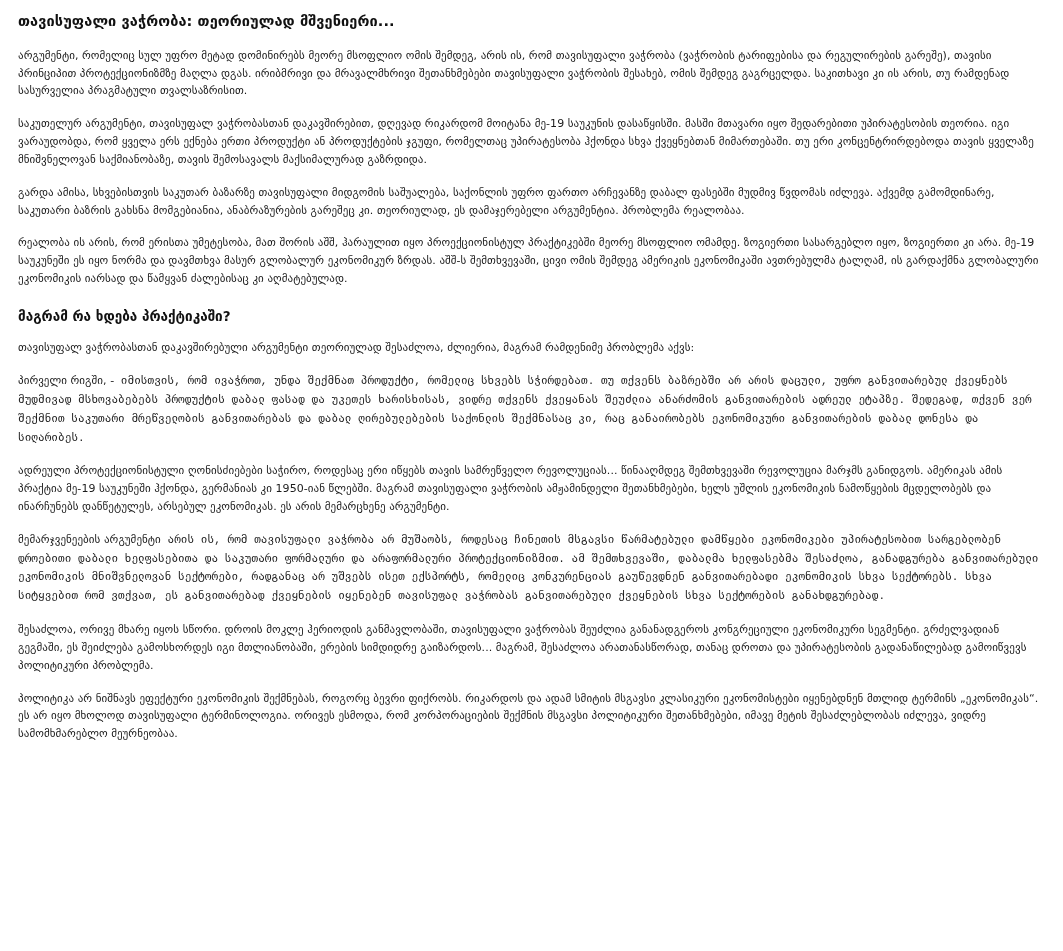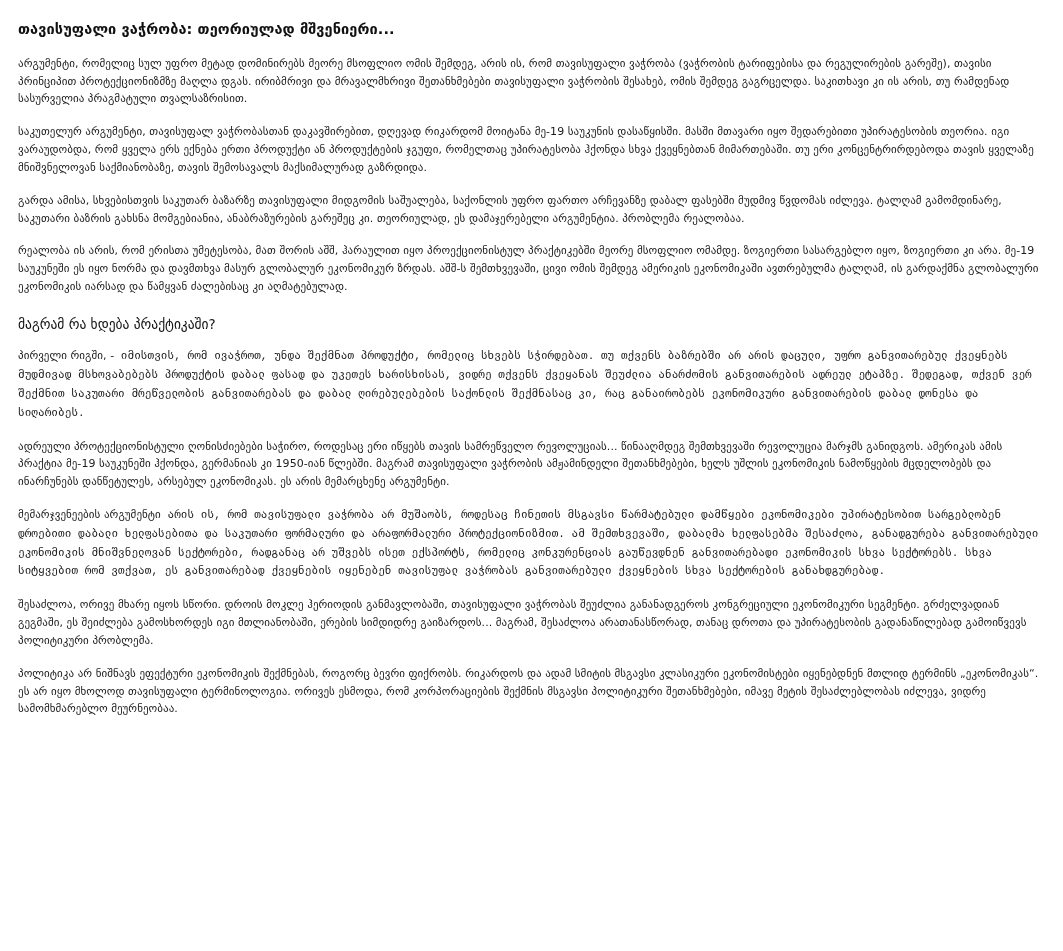--- a/index.html
+++ b/index.html
@@ -10,33 +10,32 @@
   body {
     width: 1063px;
     min-height: 951px;
     font-family: "DejaVu Sans", "Liberation Sans", sans-serif;
     color: #1a1a1a;
   }
   .page {
     width: 1063px;
     box-sizing: border-box;
     padding: 10px 18px 14px 18px;
-    margin-top: 8px;
   }
   h1.doc-title {
     font-size: 14.5px;
     font-weight: bold;
     color: #111111;
     margin: 2px 0 16px 0;
     line-height: 1.3;
     letter-spacing: 0.1px;
   }
   h2.section-heading {
     font-size: 13.5px;
-    font-weight: normal;
+    font-weight: bold;
     color: #111111;
     margin: 20px 0 14px 0;
     line-height: 1.3;
   }
   p.para {
     font-size: 11px;
     line-height: 1.62;
     margin: 0 0 15px 0;
     text-align: left;
     color: #1a1a1a;
@@ -55,25 +54,26 @@
 </style>
 </head>
 <body>
 
 <div class="page">
 
   <h1 class="doc-title">თავისუფალი ვაჭრობა: თეორიულად მშვენიერი...</h1>
 
   <p class="para">არგუმენტი, რომელიც სულ უფრო მეტად დომინირებს მეორე მსოფლიო ომის შემდეგ, არის ის, რომ თავისუფალი ვაჭრობა (ვაჭრობის ტარიფებისა და რეგულირების გარეშე), თავისი პრინციპით პროტექციონიზმზე მაღლა დგას. ირიბმრივი და მრავალმხრივი შეთანხმებები თავისუფალი ვაჭრობის შესახებ, ომის შემდეგ გაგრცელდა. საკითხავი კი ის არის, თუ რამდენად სასურველია პრაგმატული თვალსაზრისით.</p>
   <p class="para">საკუთელურ არგუმენტი, თავისუფალ ვაჭრობასთან დაკავშირებით, დღევად რიკარდომ მოიტანა მე-19 საუკუნის დასაწყისში. მასში მთავარი იყო შედარებითი უპირატესობის თეორია. იგი ვარაუდობდა, რომ ყველა ერს ექნება ერთი პროდუქტი ან პროდუქტების ჯგუფი, რომელთაც უპირატესობა ჰქონდა სხვა ქვეყნებთან მიმართებაში. თუ ერი კონცენტრირდებოდა თავის ყველაზე მნიშვნელოვან საქმიანობაზე, თავის შემოსავალს მაქსიმალურად გაზრდიდა.</p>
-  <p class="para">გარდა ამისა, სხვებისთვის საკუთარ ბაზარზე თავისუფალი მიდგომის საშუალება, საქონლის უფრო ფართო არჩევანზე დაბალ ფასებში მუდმივ წვდომას იძლევა. ტალღამ გამომდინარე, საკუთარი ბაზრის გახსნა მომგებიანია, ანაბრაზურების გარეშეც კი. თეორიულად, ეს დამაჯერებელი არგუმენტია. პრობლემა რეალობაა.</p>
+  <p class="para">გარდა ამისა, სხვებისთვის საკუთარ ბაზარზე თავისუფალი მიდგომის საშუალება, საქონლის უფრო ფართო არჩევანზე დაბალ ფასებში მუდმივ წვდომას იძლევა. აქვემდ გამომდინარე, საკუთარი ბაზრის გახსნა მომგებიანია, ანაბრაზურების გარეშეც კი. თეორიულად, ეს დამაჯერებელი არგუმენტია. პრობლემა რეალობაა.</p>
   <p class="para">რეალობა ის არის, რომ ერისთა უმეტესობა, მათ შორის აშშ, ჰარაულით იყო პროექციონისტულ პრაქტიკებში მეორე მსოფლიო ომამდე. ზოგიერთი სასარგებლო იყო, ზოგიერთი კი არა. მე-19 საუკუნეში ეს იყო ნორმა და დავმთხვა მასურ გლობალურ ეკონომიკურ ზრდას. აშშ-ს შემთხვევაში, ცივი ომის შემდეგ ამერიკის ეკონომიკაში ავთრებულმა ტალღამ, ის გარდაქმნა გლობალური ეკონომიკის იარსად და წამყვან ძალებისაც კი აღმატებულად.</p>
 
   <h2 class="section-heading">მაგრამ რა ხდება პრაქტიკაში?</h2>
 
+  <p class="para">თავისუფალ ვაჭრობასთან დაკავშირებული არგუმენტი თეორიულად შესაძლოა, ძლიერია, მაგრამ რამდენიმე პრობლემა აქვს:</p>
 
   <p class="para"><span class="lead">პირველი რიგში, -</span><span class="body-text"> იმისთვის, რომ ივაჭროთ, უნდა შექმნათ პროდუქტი, რომელიც სხვებს სჭირდებათ. თუ თქვენს ბაზრებში არ არის დაცული, უფრო განვითარებულ ქვეყნებს მუდმივად მსხოვაბებებს პროდუქტის დაბალ ფასად და უკეთეს ხარისხისას, ვიდრე თქვენს ქვეყანას შეუძლია ანარძომის განვითარების ადრეულ ეტაპზე. შედეგად, თქვენ ვერ შექმნით საკუთარი მრეწველობის განვითარებას და დაბალ ღირებულებების საქონლის შექმნასაც კი, რაც განაირობებს ეკონომიკური განვითარების დაბალ დონესა და სიღარიბეს.</span></p>
 
   <p class="para">ადრეული პროტექციონისტული ღონისძიებები საჭირო, როდესაც ერი იწყებს თავის სამრეწველო რევოლუციას... წინააღმდეგ შემთხვევაში რევოლუცია მარჯმს განიდგოს. ამერიკას ამის პრაქტია მე-19 საუკუნეში ჰქონდა, გერმანიას კი 1950-იან წლებში. მაგრამ თავისუფალი ვაჭრობის ამჟამინდელი შეთანხმებები, ხელს უშლის ეკონომიკის ნამოწყების მცდელობებს და ინარჩუნებს დანწეტულეს, არსებულ ეკონომიკას. ეს არის მემარცხენე არგუმენტი.</p>
 
   <p class="para"><span class="lead">მემარჯვენეების არგუმენტი</span><span class="body-text"> არის ის, რომ თავისუფალი ვაჭრობა არ მუშაობს, როდესაც ჩინეთის მსგავსი წარმატებული დამწყები ეკონომიკები უპირატესობით სარგებლობენ დროებითი დაბალი ხელფასებითა და საკუთარი ფორმალური და არაფორმალური პროტექციონიზმით. ამ შემთხვევაში, დაბალმა ხელფასებმა შესაძლოა, განადგურება განვითარებული ეკონომიკის მნიშვნელოვან სექტორები, რადგანაც არ უშვებს ისეთ ექსპორტს, რომელიც კონკურენციას გაუწევდნენ განვითარებადი ეკონომიკის სხვა სექტორებს. სხვა სიტყვებით რომ ვთქვათ, ეს განვითარებად ქვეყნების იყენებენ თავისუფალ ვაჭრობას განვითარებული ქვეყნების სხვა სექტორების განახდგურებად.</span></p>
 
   <p class="para">შესაძლოა, ორივე მხარე იყოს სწორი. დროის მოკლე ჰერიოდის განმავლობაში, თავისუფალი ვაჭრობას შეუძლია განანადგეროს კონგრეციული ეკონომიკური სეგმენტი. გრძელვადიან გეგმაში, ეს შეიძლება გამოსხორდეს იგი მთლიანობაში, ერების სიმდიდრე გაიზარდოს... მაგრამ, შესაძლოა არათანასწორად, თანაც დროთა და უპირატესობის გადანაწილებად გამოიწვევს პოლიტიკური პრობლემა.</p>
 
 

